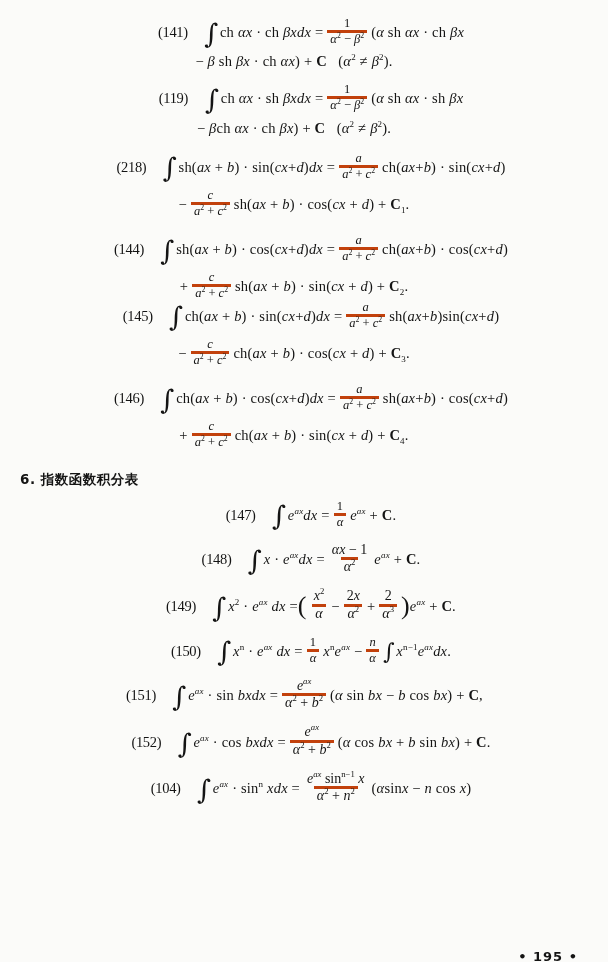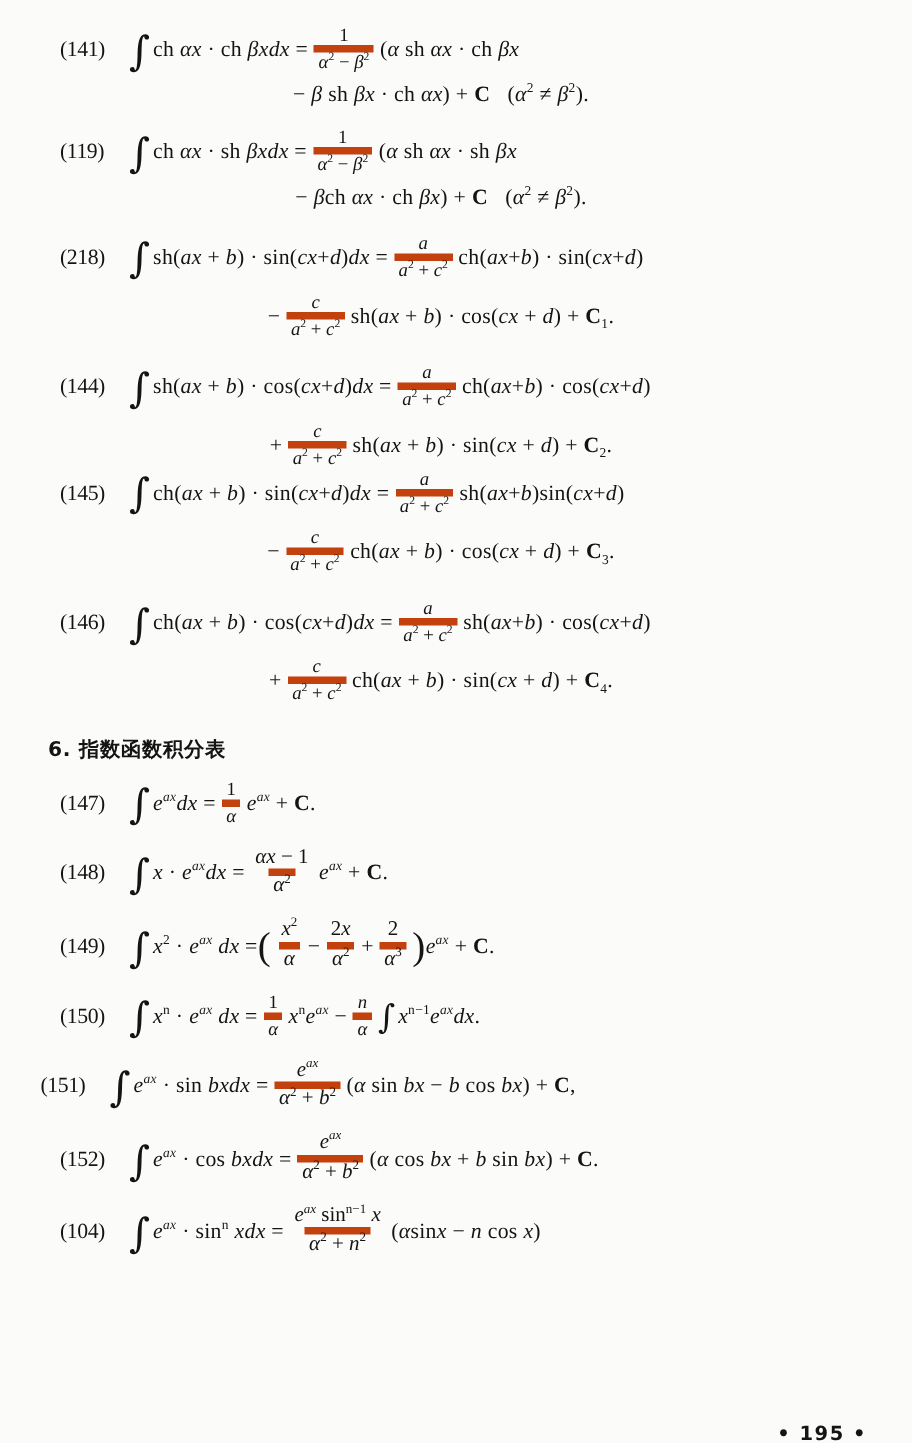--- a/index.html
+++ b/index.html
@@ -24,20 +24,21 @@
   }
   .formula-block {
     position: relative;
     margin: 0 0 0 0;
     padding: 0 26px 0 40px;
   }
   .line {
     display: flex;
     align-items: center;
     white-space: nowrap;
+    justify-content: center;
   }
   .line.cont {
     justify-content: center;
     padding-right: 34px;
   }
   .num {
     width: 46px;
     flex: 0 0 46px;
     font-size: 14.5px;
     letter-spacing: -0.3px;
@@ -69,40 +70,40 @@
   }
   .frac .n {
     font-size: 12.5px;
     line-height: 1.05;
     padding: 0 3px;
   }
   .frac .d {
     font-size: 12.5px;
     line-height: 1.05;
     padding: 0 3px;
-    border-top: 5px solid #c2410c;
+    border-top: 3px solid #c2410c;
   }
   .frac.big .n, .frac.big .d {
     font-size: 14px;
   }
   sup {
     font-size: 0.62em;
     vertical-align: super;
     line-height: 0;
   }
   sub {
     font-size: 0.62em;
     vertical-align: sub;
     line-height: 0;
   }
   .sec-head {
     font-family: "DejaVu Sans", sans-serif;
     font-weight: bold;
     font-size: 13.5px;
-    padding: 0 0 0 32px;
+    padding: 0 0 0 20px;
     letter-spacing: 0.5px;
   }
   .pagenum {
     position: absolute;
     bottom: 16px;
     right: 30px;
     font-family: "DejaVu Sans", sans-serif;
     font-weight: bold;
     font-size: 13px;
     letter-spacing: 1px;

